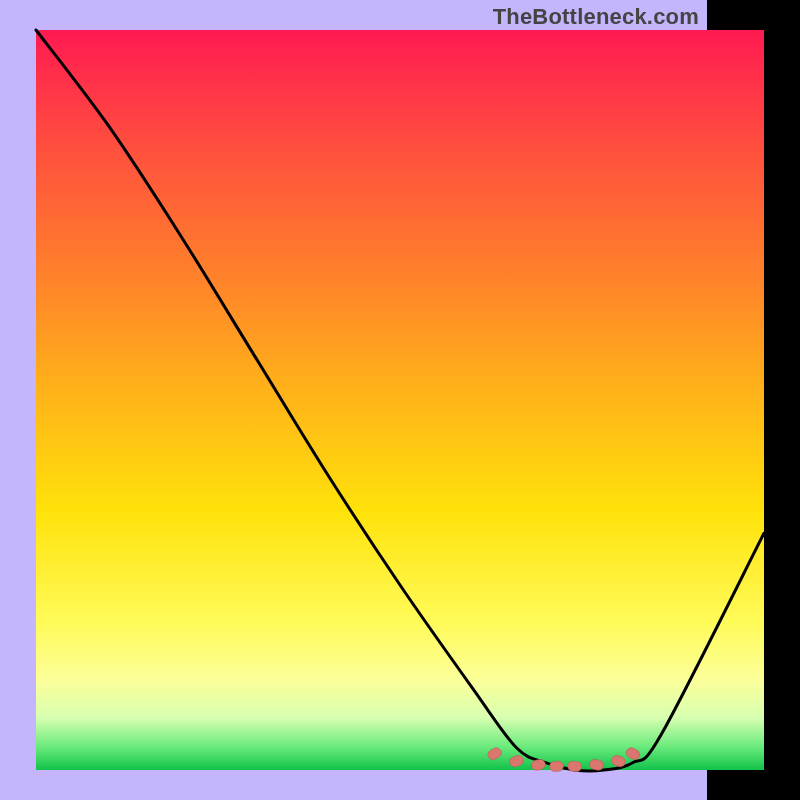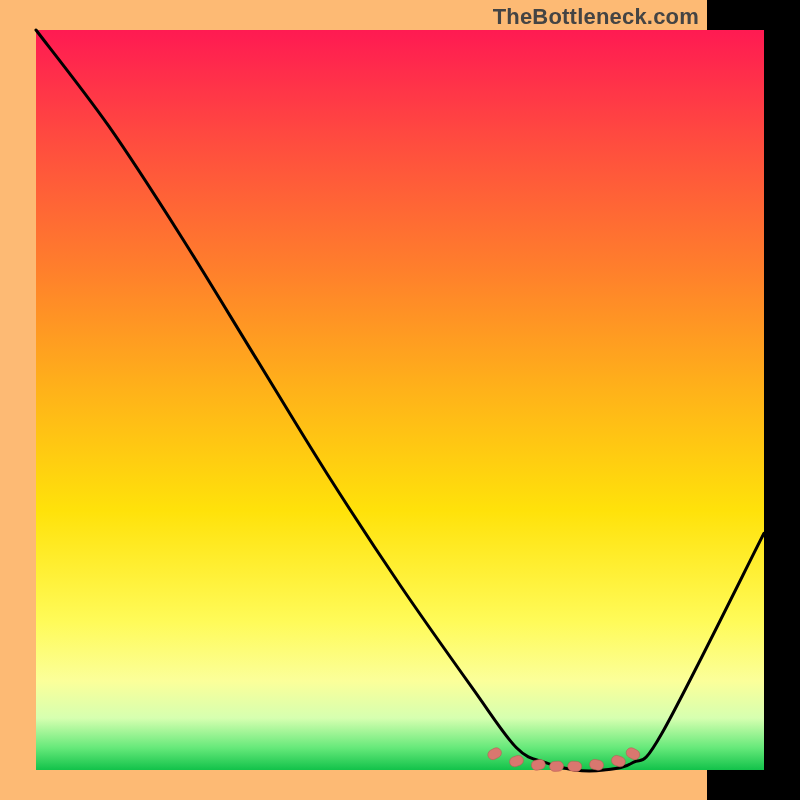--- a/index.html
+++ b/index.html
@@ -8,21 +8,21 @@
     background: #000;
     width: 800px;
     height: 800px;
     overflow: hidden;
     font-family: Arial, Helvetica, sans-serif;
   }
   .frame {
     position: relative;
     width: 707px;
     height: 800px;
-    background: #fdba74;
+    background: #c4b5fd;
   }
   .watermark {
     position: absolute;
     top: 4px;
     right: 8px;
     color: #444;
     font-size: 22px;
     font-weight: 600;
     letter-spacing: 0.2px;
     z-index: 50;

